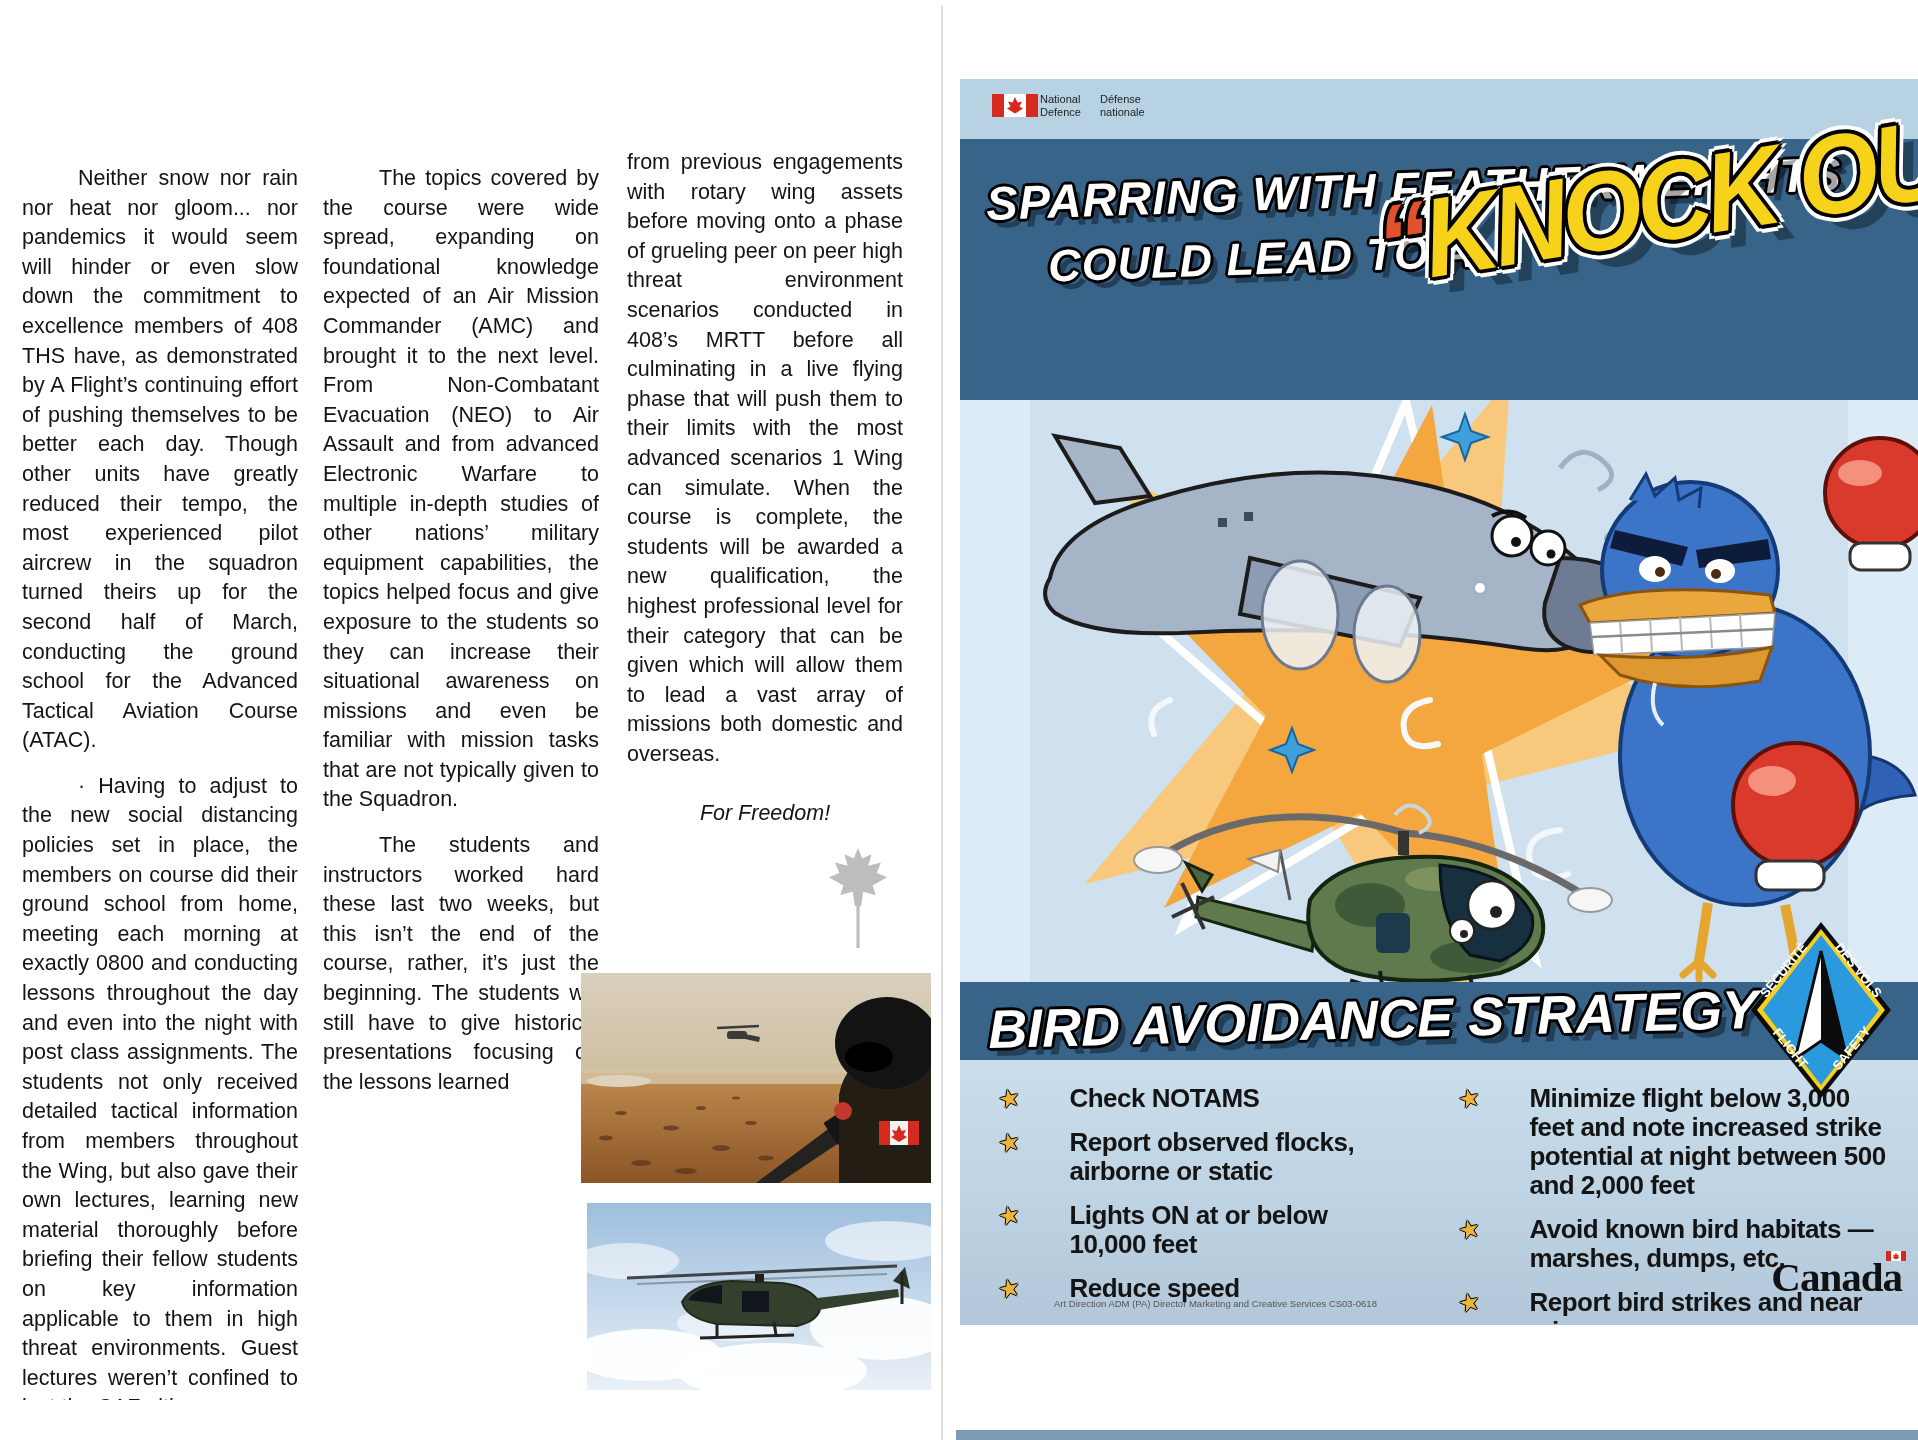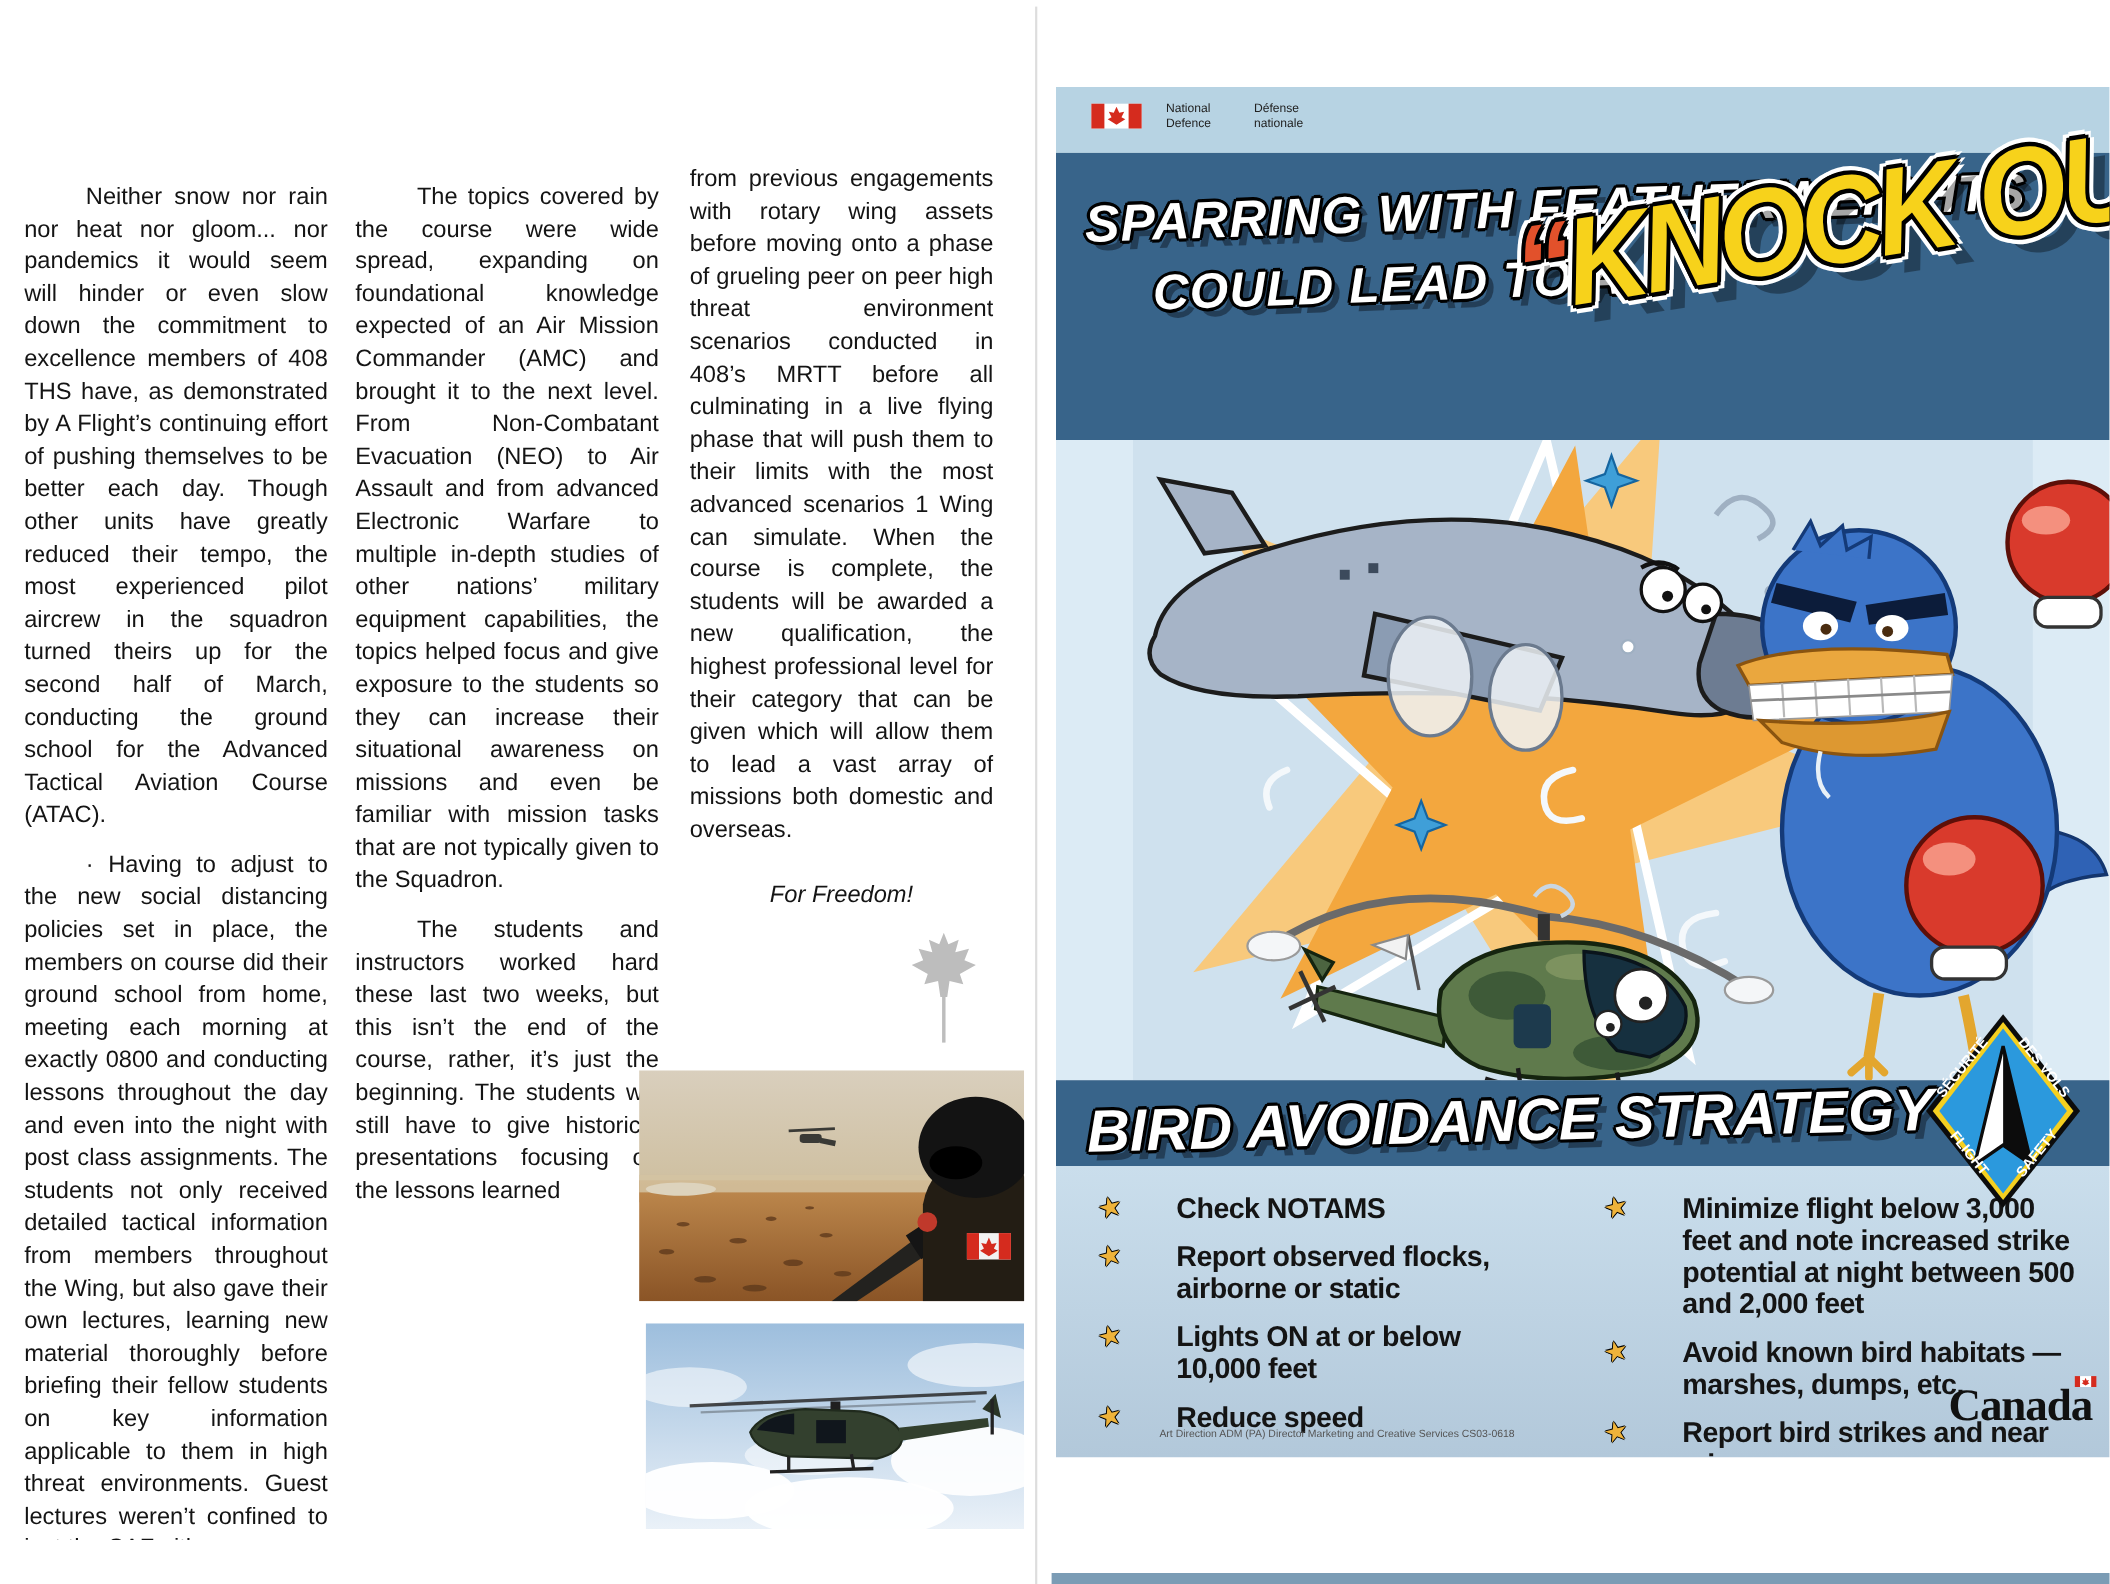--- a/index.html
+++ b/index.html
@@ -18,21 +18,21 @@
   .maple-leaf{position:absolute;left:826px;top:848px;}
   .photo{position:absolute;display:block;}
   .photo1{left:581px;top:973px;}
   .photo2{left:587px;top:1203px;}
   .divider{position:absolute;left:941px;top:6px;width:2px;height:1434px;background:#dddddd;}
   .bottom-strip{position:absolute;left:956px;top:1430px;width:962px;height:10px;background:#7b9cb5;}
 
   
   .poster{position:absolute;left:960px;top:79px;width:958px;height:1246px;overflow:hidden;}
   .p-header{position:absolute;left:0;top:0;width:958px;height:60px;background:#b7d3e3;}
-  .fip{position:absolute;left:32px;top:14px;display:flex;align-items:center;gap:22px;}
+  .fip{position:absolute;left:32px;top:14px;display:flex;align-items:center;gap:2px;}
   .fip-txt{font-size:11px;line-height:12.5px;color:#222;width:58px;}
   .p-titleband{position:absolute;left:0;top:60px;width:958px;height:261px;background:#38648a;}
   .comic{font-style:italic;font-weight:700;color:#fff;white-space:nowrap;
     text-shadow:-3px 0 #000,3px 0 #000,0 -3px #000,0 3px #000,-2px -2px #000,
       2px 2px #000,-2px 2px #000,2px -2px #000,7px 8px 0 rgba(10,15,25,.45);}
   .spar1{position:absolute;left:26px;top:22px;font-size:47px;transform:rotate(-2deg);letter-spacing:1px;}
   .spar2{position:absolute;left:88px;top:94px;font-size:45px;transform:rotate(-2deg);letter-spacing:1px;}
   .knockout{position:absolute;left:408px;top:104px;z-index:6;transform:rotate(-9deg) scaleX(.92);
     transform-origin:left top;font-size:112px;font-weight:700;font-style:italic;
     letter-spacing:-5px;white-space:nowrap;color:#f7d21b;

